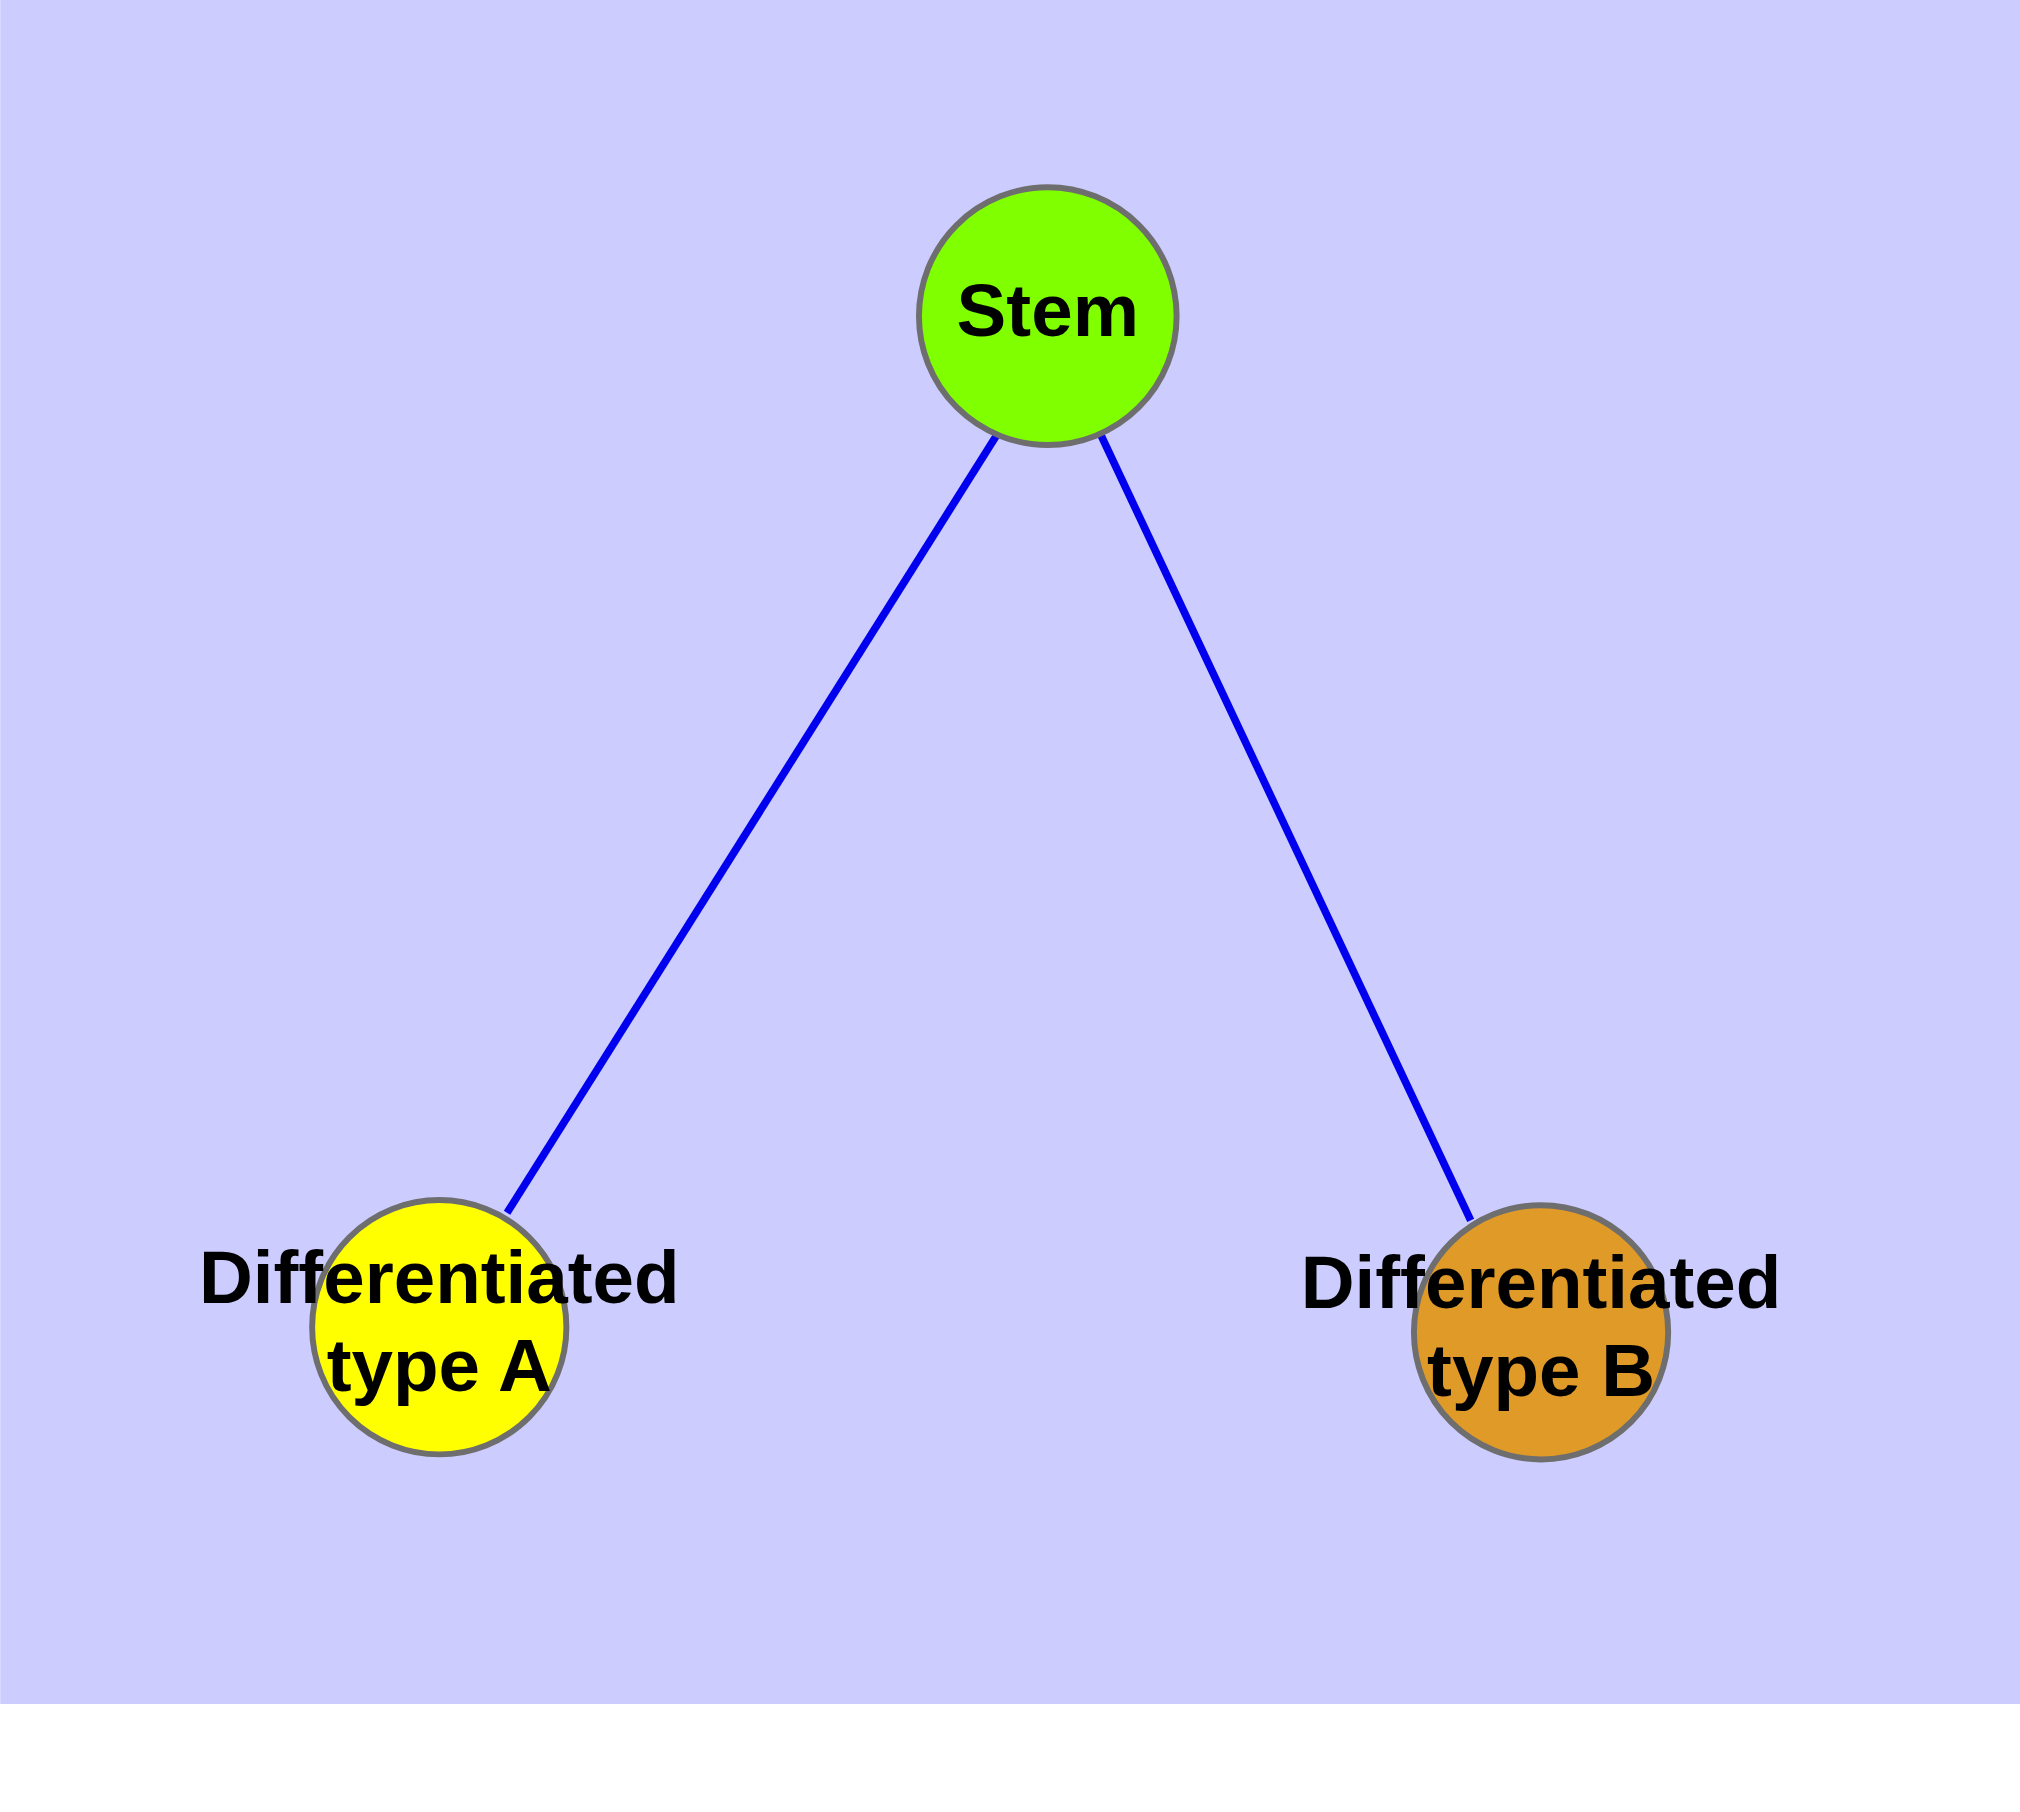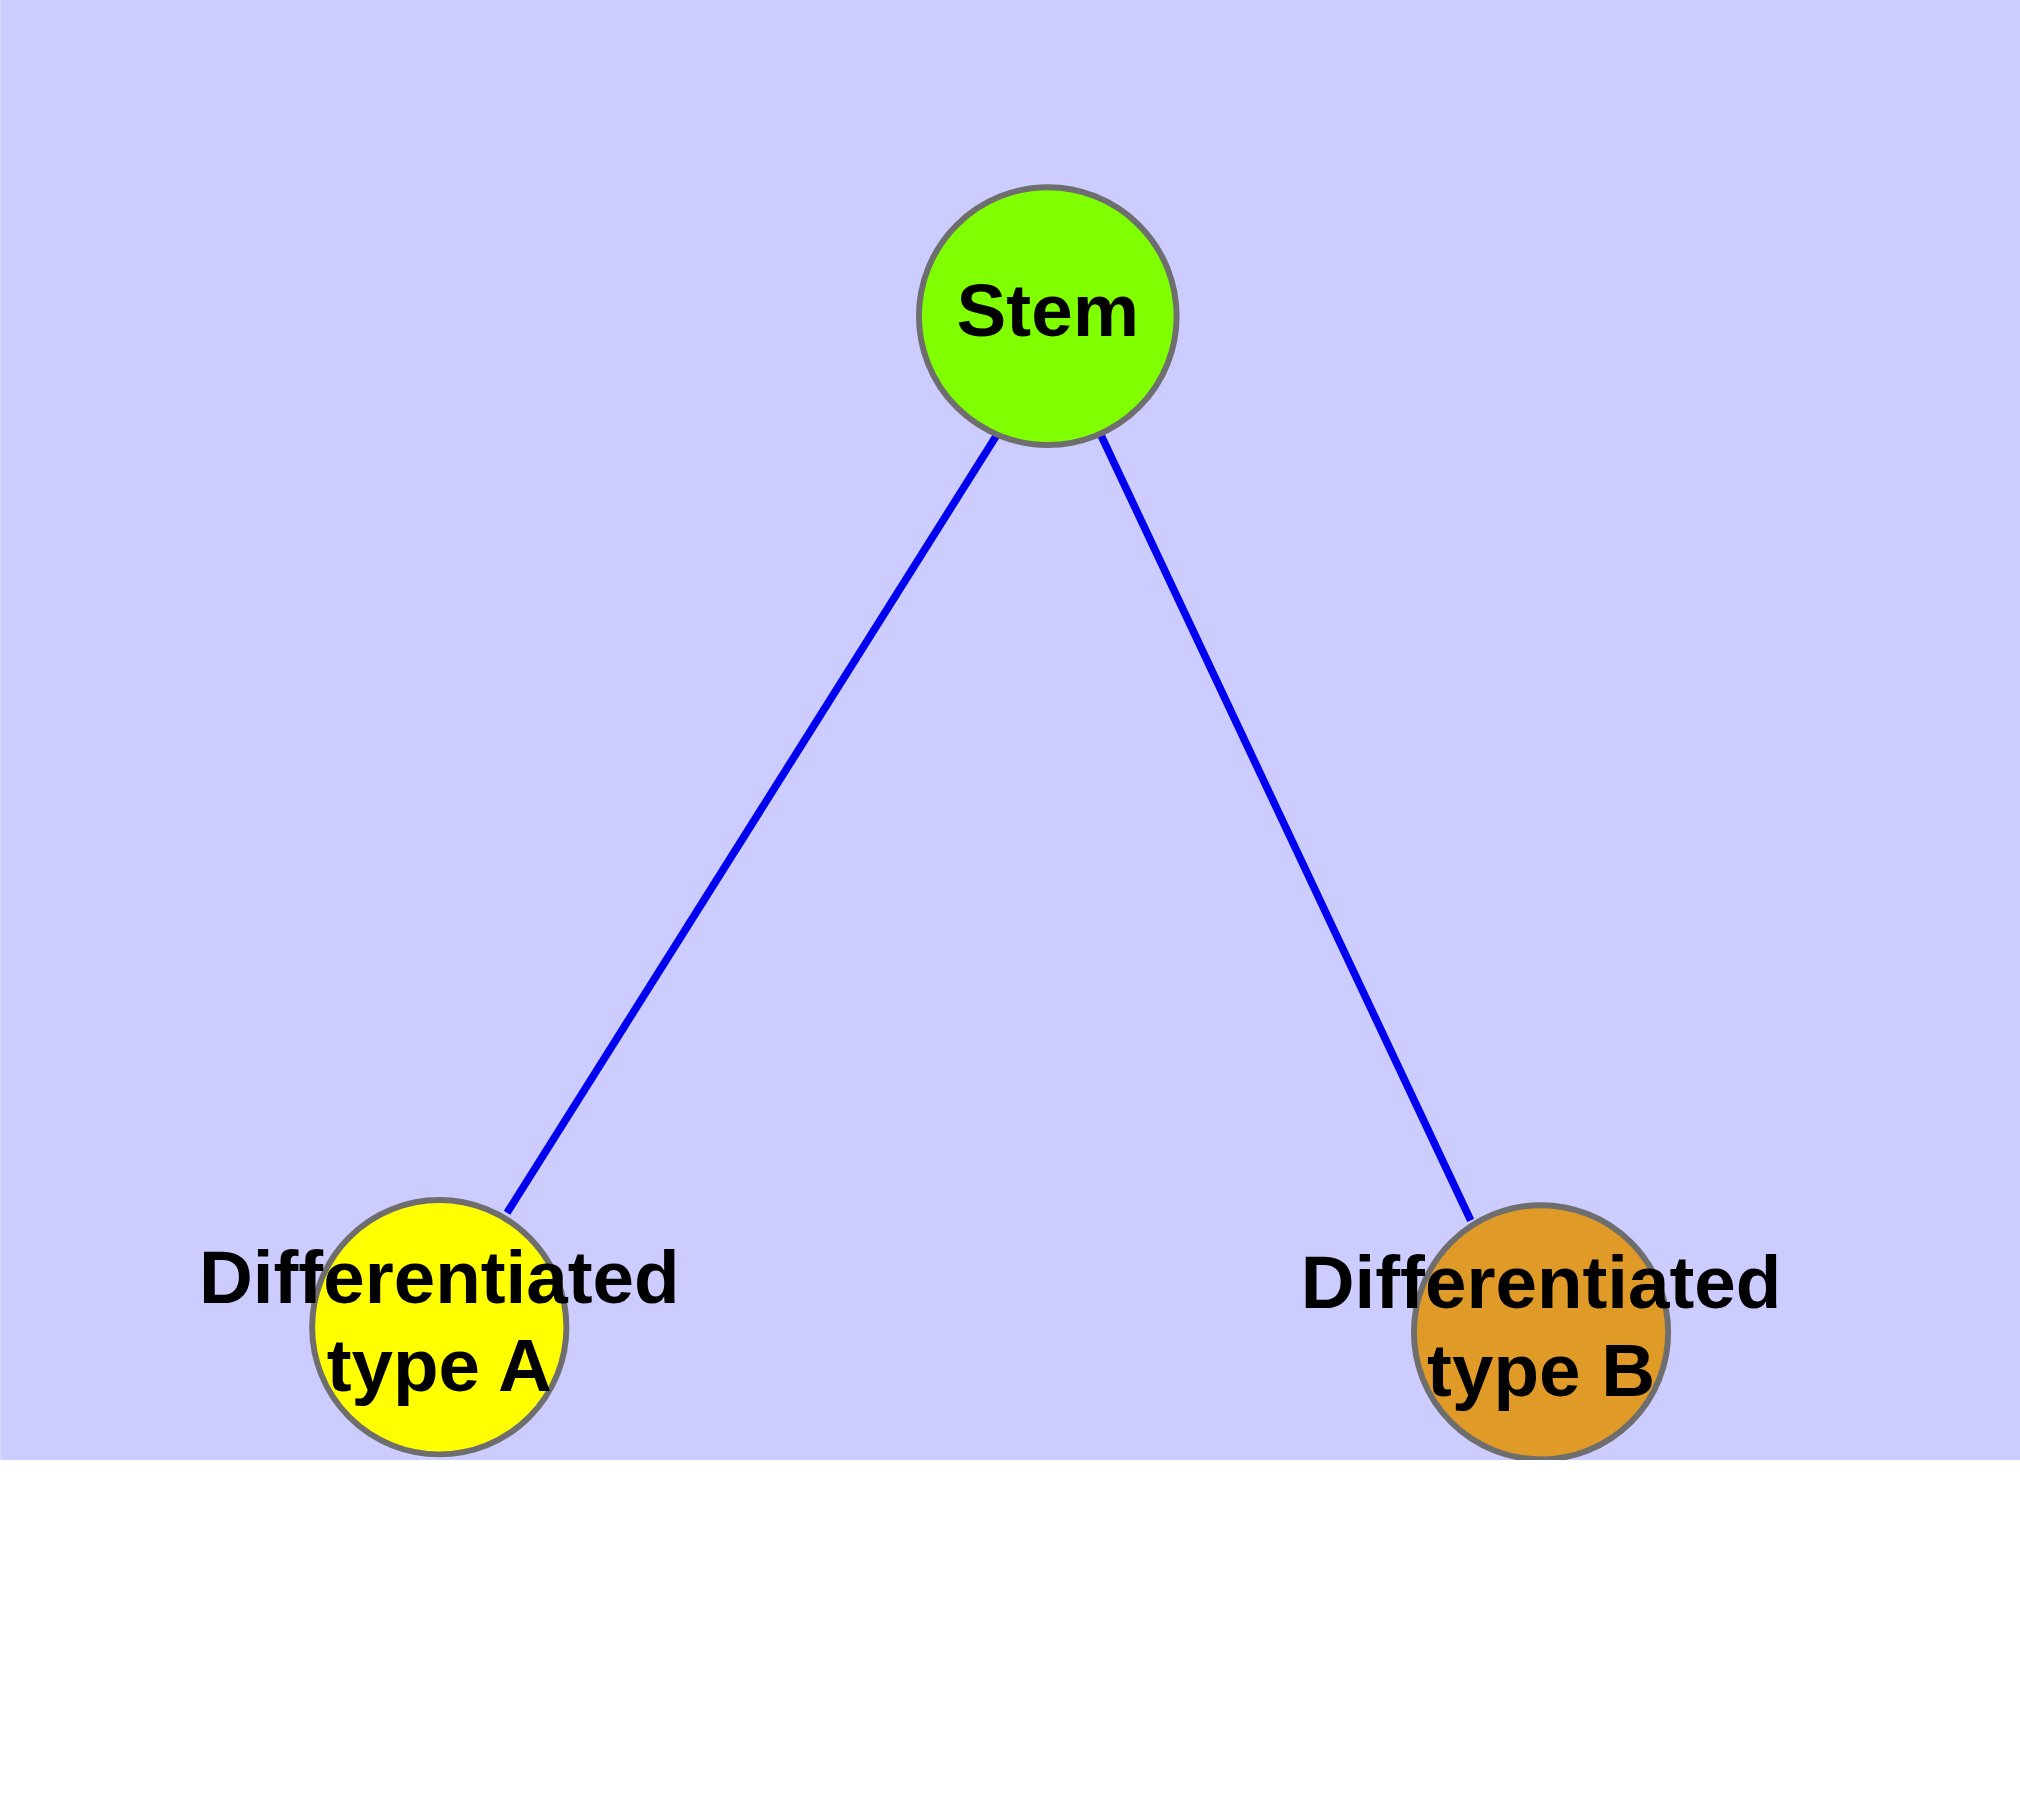--- a/index.html
+++ b/index.html
@@ -3,21 +3,21 @@
 <meta charset="utf-8">
 <style>
   html, body {
     margin: 0;
     padding: 0;
     background: #ffffff;
   }
   #canvas {
     position: relative;
     width: 2021px;
-    height: 1460px;
+    height: 1704px;
     overflow: hidden;
     font-family: "Liberation Sans", "DejaVu Sans", sans-serif;
   }
   #graph-svg {
     position: absolute;
     top: 0;
     left: 0;
     width: 2021px;
     height: 1812px;
     display: block;

